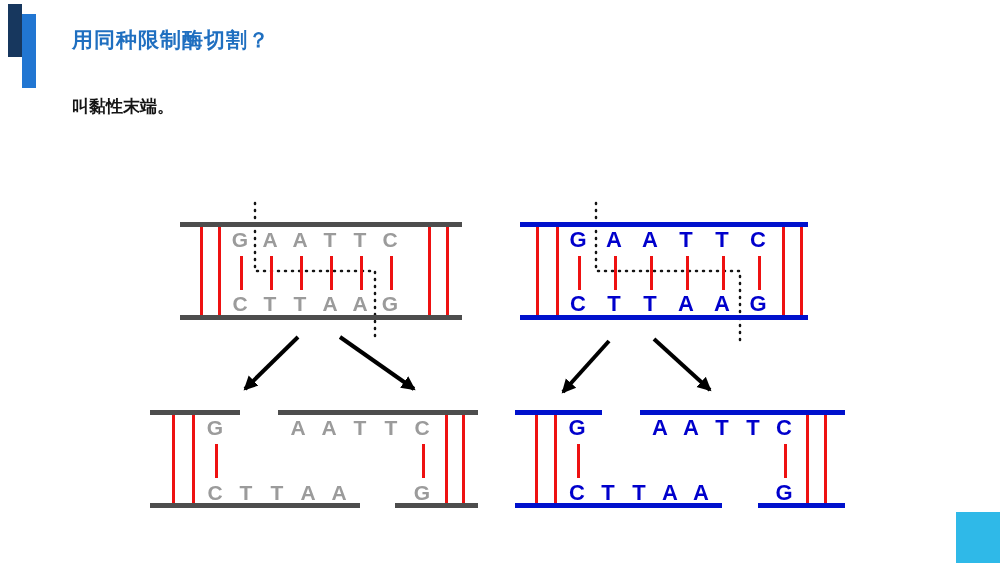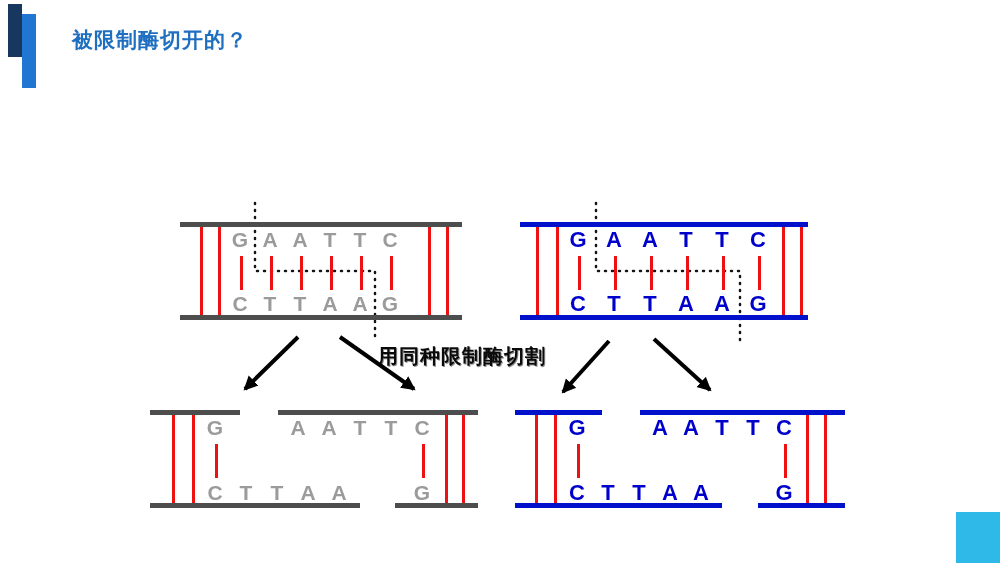--- a/index.html
+++ b/index.html
@@ -30,24 +30,24 @@
   svg.ovl .arrow { stroke:#000; stroke-width:4; }
 </style>
 </head>
 <body>
 
 <div class="stage">
 
   <div class="bar-dark"></div>
   <div class="bar-blue"></div>
 
-  <div class="title">被限制酶切开的？</div>
+  <div class="title">用同种限制酶切割？</div>
   <div class="body">
+    <div>叫黏性末端。</div>
   </div>
-  <div class="mid-label">用同种限制酶切割</div>
 
   <svg class="ovl" width="1000" height="563" viewBox="0 0 1000 563">
     <defs>
       <marker id="ah" markerUnits="userSpaceOnUse" markerWidth="16" markerHeight="16" refX="12" refY="8" orient="auto">
         <path d="M0,1 L14,8 L0,15 Z" fill="#000"></path>
       </marker>
     </defs>
     <polyline class="cut" points="255,203 255,271 375,271 375,340"></polyline>
     <polyline class="cut" points="596,203 596,271 740,271 740,340"></polyline>
     <line class="arrow" x1="298" y1="337" x2="245" y2="389" marker-end="url(#ah)"></line>

